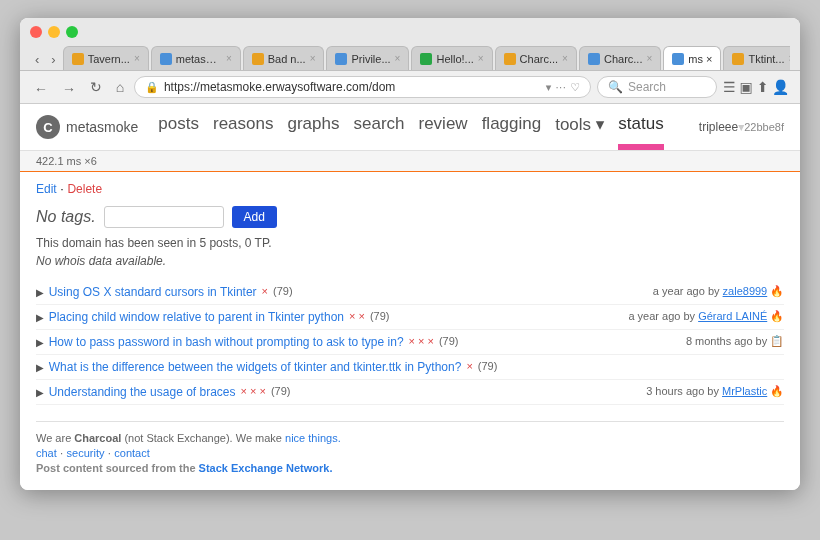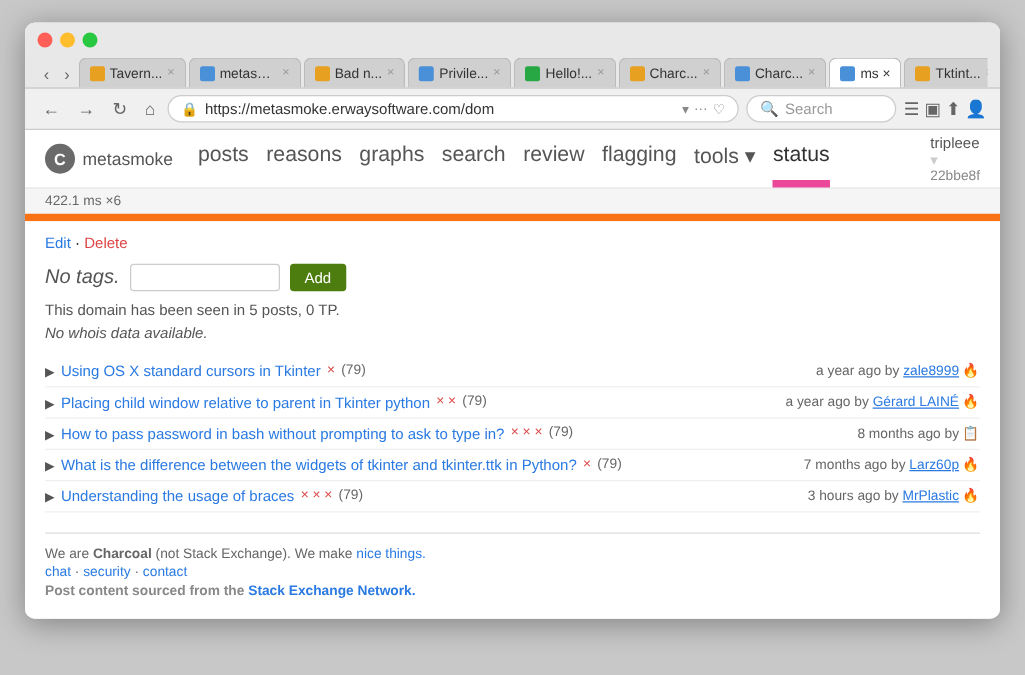--- a/index.html
+++ b/index.html
@@ -193,35 +193,34 @@
       text-decoration: none;
       padding: 10px 0;
     }
     .nav-link.active {
       color: #333;
       border-bottom: 6px solid #ec4899;
       font-weight: 500;
     }
     .nav-right {
       display: flex;
-      align-items: flex-start;
-      flex-direction: column;
+      align-items: center;
     }
     .nav-user { font-size: 12px; color: #555; }
     .nav-commit { font-size: 11px; color: #888; }
 
     
     .content {
       padding: 10px 16px 16px;
       background: #fff;
     }
 
     .breadcrumb-bar {
       background: #f5f5f5;
-      border-bottom: 6px solid #f97316;
+      border-bottom: 1px solid #f97316;
       padding: 4px 16px;
       font-size: 11px;
       color: #666;
     }
 
     .page-title {
       font-size: 22px;
       font-weight: normal;
       margin-bottom: 4px;
       margin-top: 8px;
@@ -245,21 +244,21 @@
     }
     .no-tags-label { font-size: 16px; color: #555; font-style: italic; }
     .tag-input {
       border: 1px solid #ccc;
       border-radius: 3px;
       padding: 3px 8px;
       font-size: 12px;
       width: 120px;
     }
     .add-btn {
-      background: #4d7c0f;
+      background: #1d4ed8;
       color: white;
       border: none;
       border-radius: 3px;
       padding: 4px 12px;
       font-size: 12px;
       cursor: pointer;
     }
 
     .domain-info { font-size: 12px; color: #555; margin-bottom: 4px; }
     .whois-info { font-size: 12px; color: #555; font-style: italic; margin-bottom: 12px; }
@@ -472,24 +471,20 @@
           <span>📋</span>
         </div>
       </li>
       <li class="post-item">
         <div class="post-left">
           <span class="post-arrow">▶</span>
           <a class="post-link" href="#">What is the difference between the widgets of tkinter and tkinter.ttk in Python?</a>
           <span class="post-x">×</span>
           <span class="post-score">(79)</span>
         </div>
-        <div class="post-right">
-          7 months ago by <a class="post-user" href="#">Larz60p</a>
-          <span class="fire-icon">🔥</span>
-        </div>
       </li>
       <li class="post-item">
         <div class="post-left">
           <span class="post-arrow">▶</span>
           <a class="post-link" href="#">Understanding the usage of braces</a>
           <span class="post-x">× × ×</span>
           <span class="post-score">(79)</span>
         </div>
         <div class="post-right">
           3 hours ago by <a class="post-user" href="#">MrPlastic</a>

